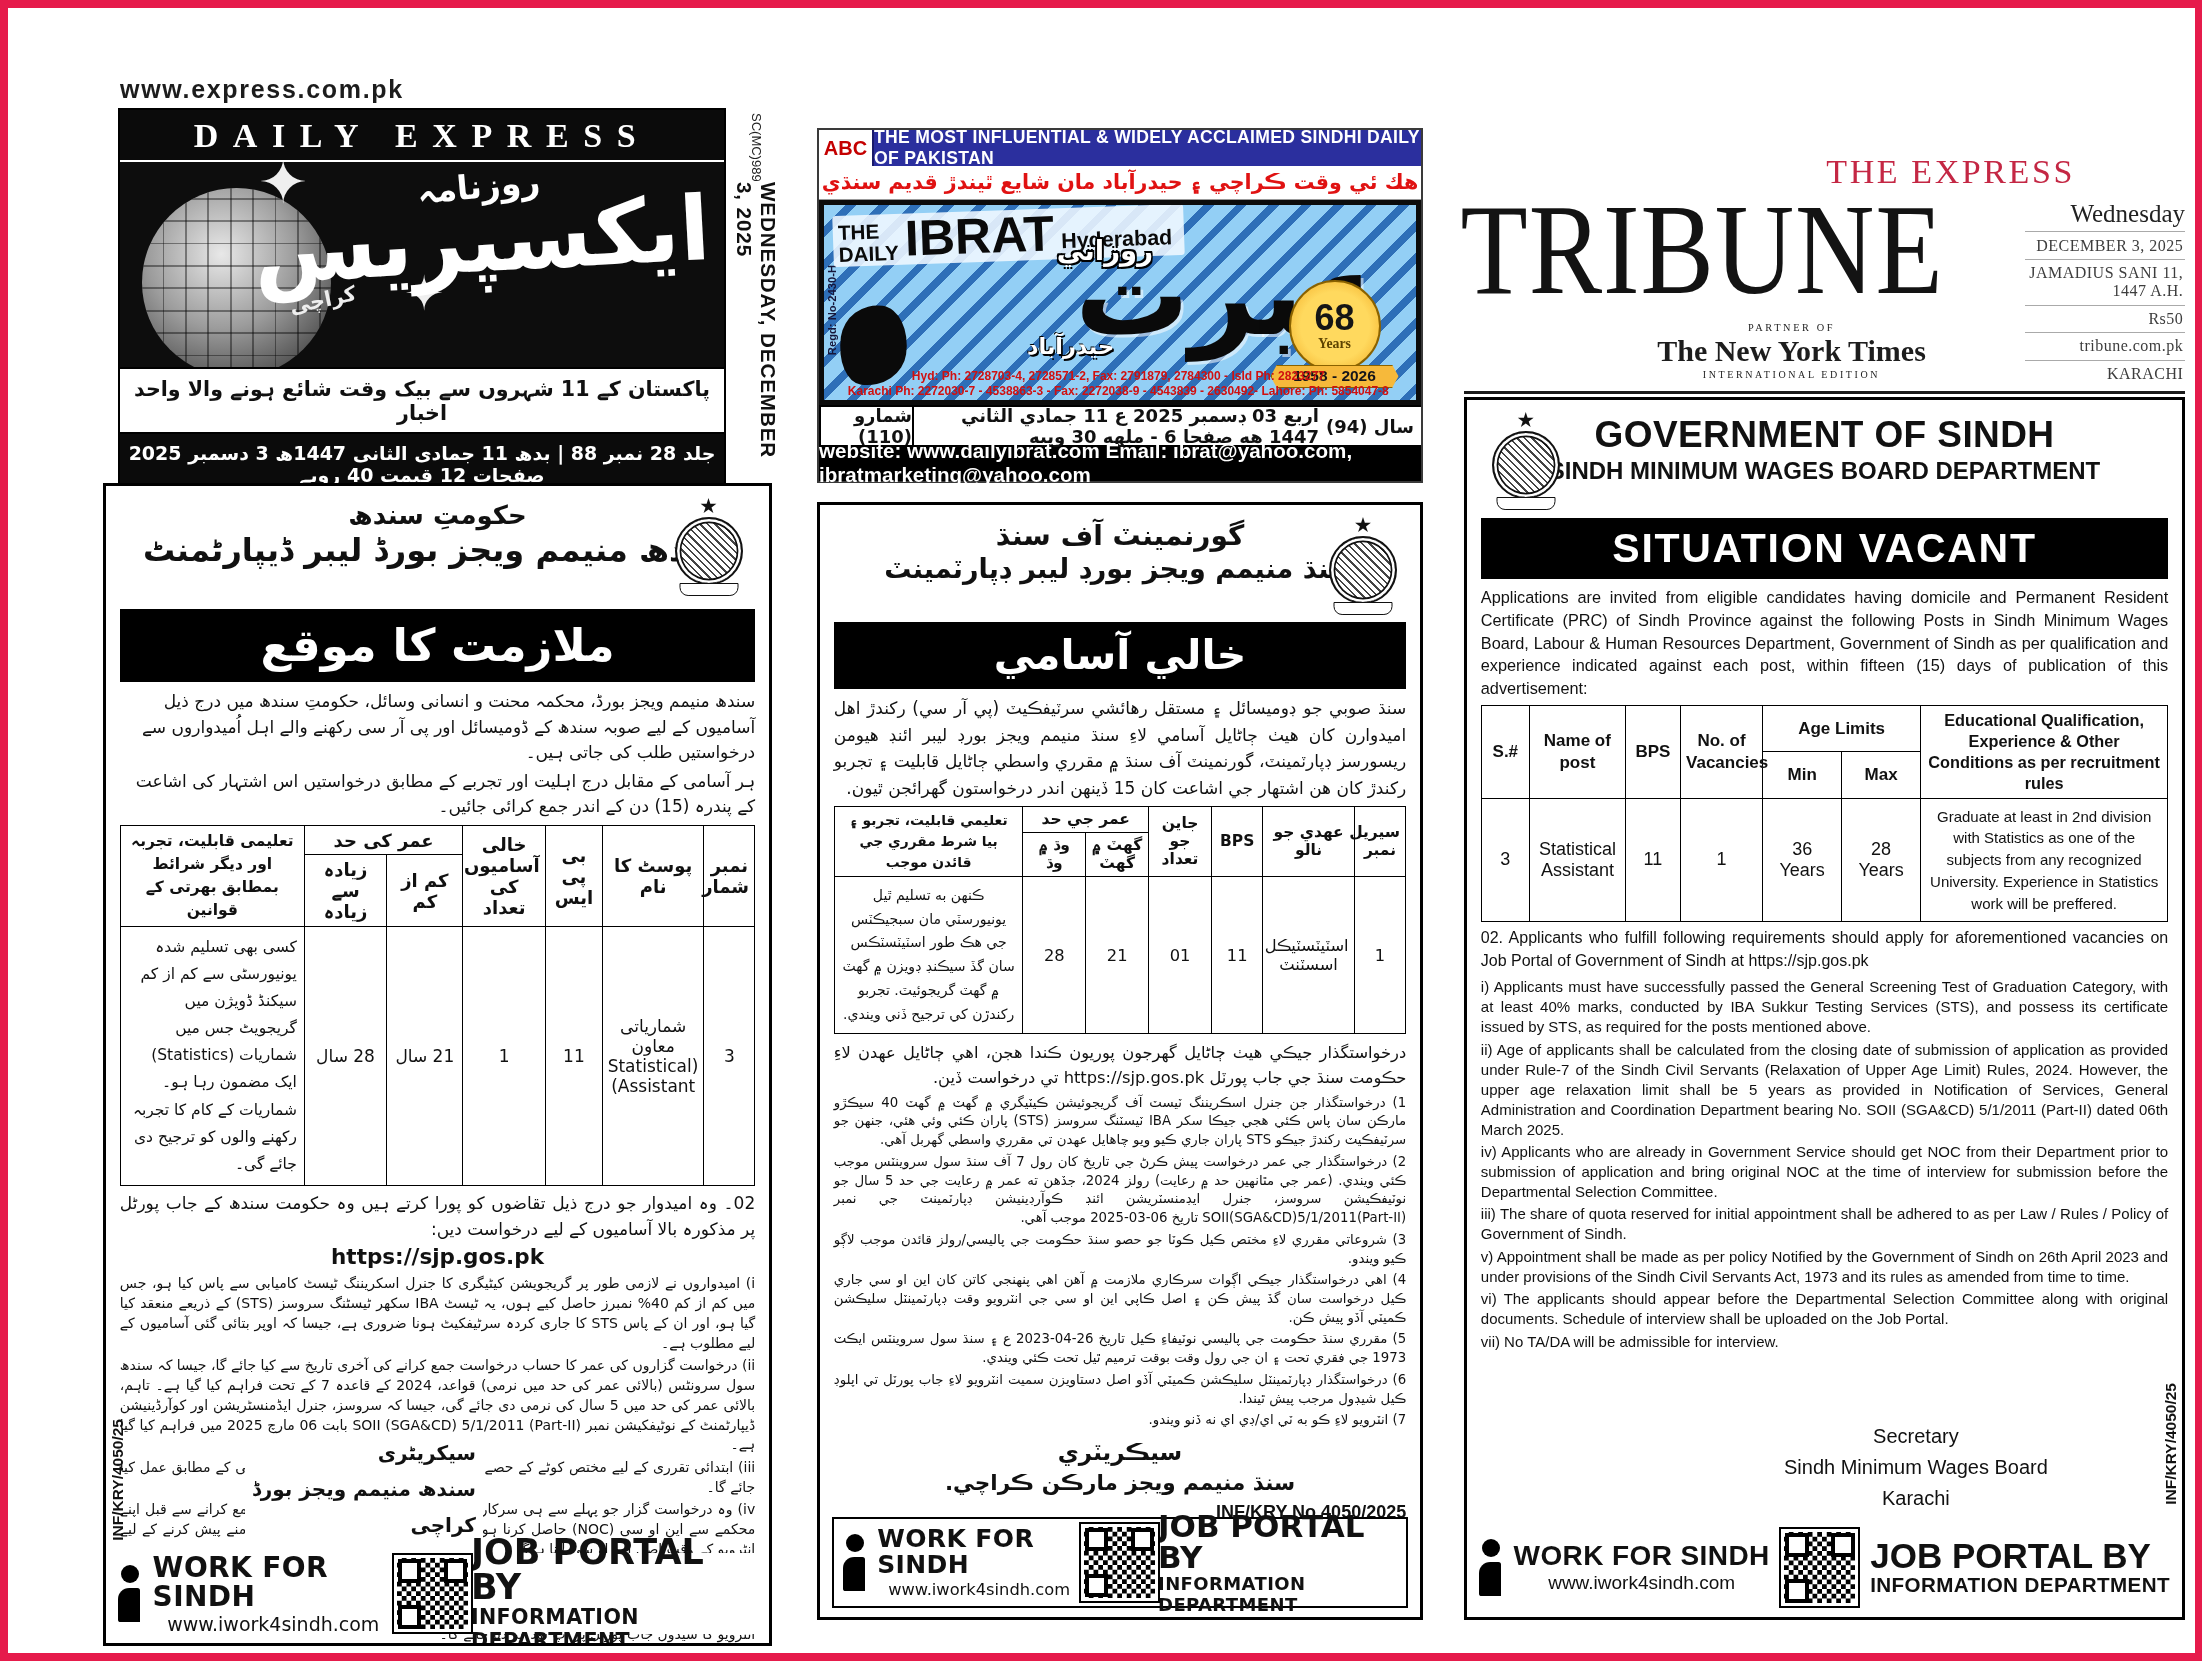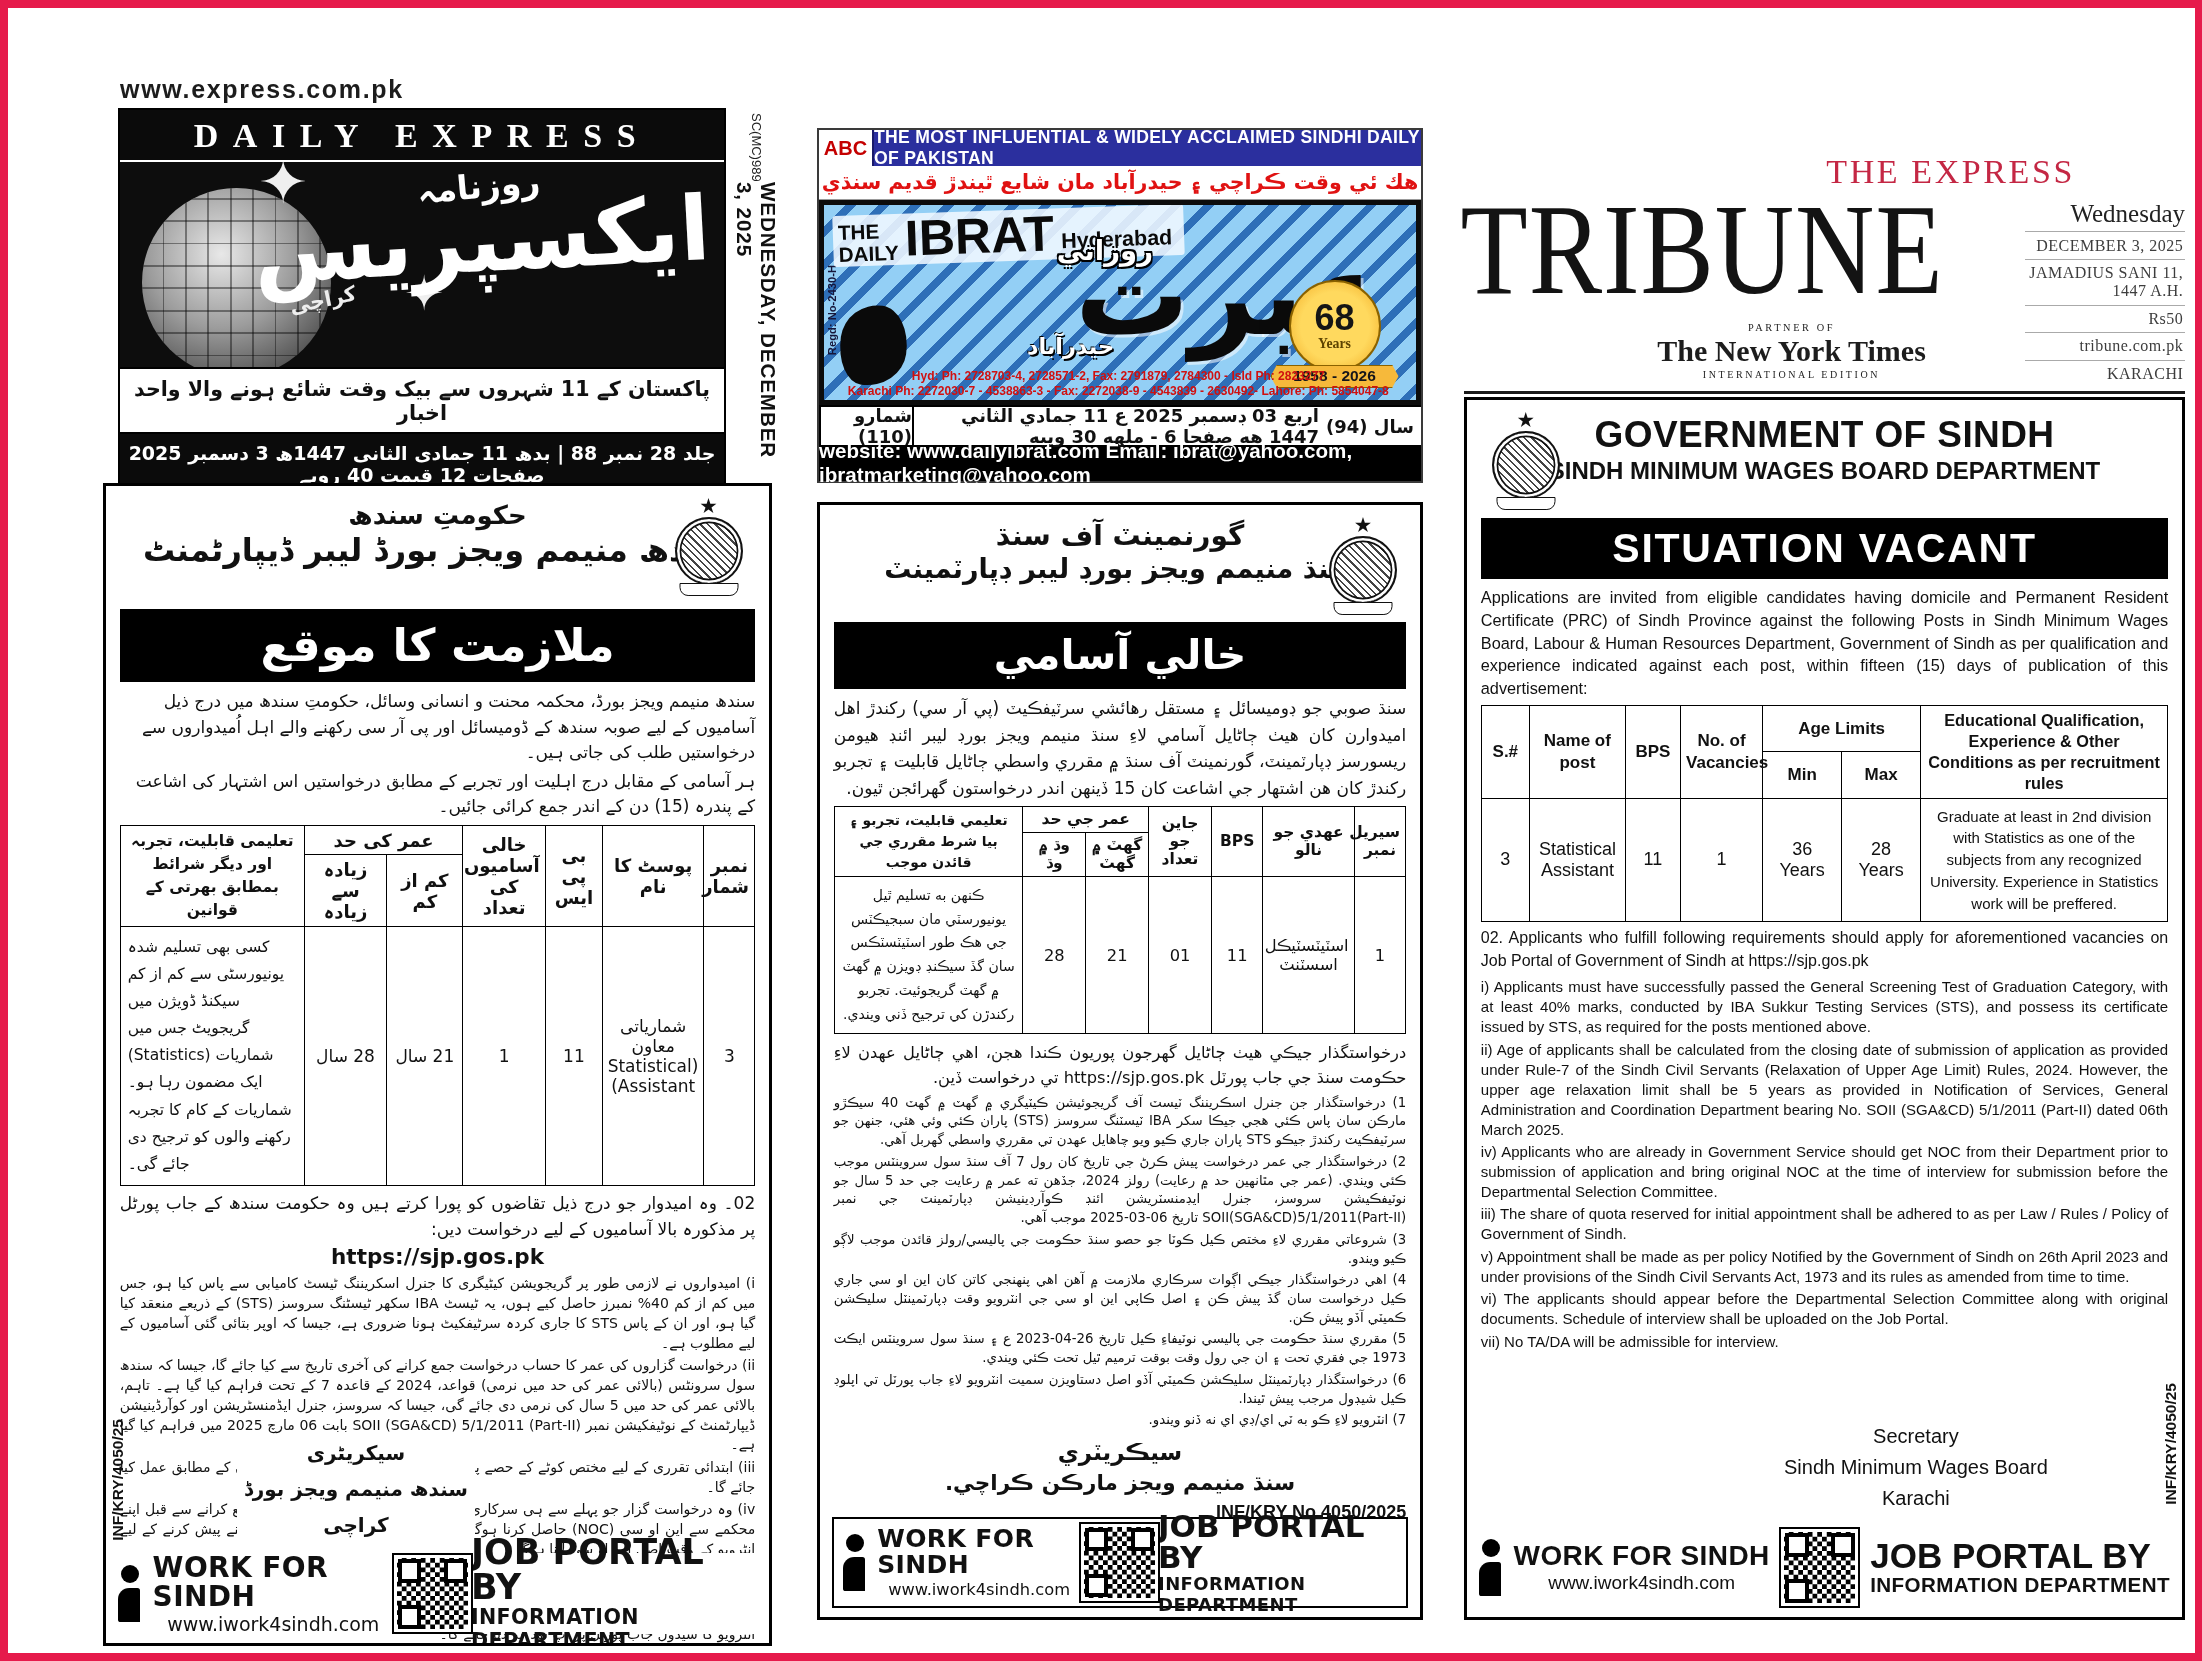--- a/index.html
+++ b/index.html
@@ -79,26 +79,26 @@
   
   #urdu-ad{left:95px;top:475px;width:669px;height:1163px;}
   #urdu-ad .g1{font-size:26px;}
   #urdu-ad .g2{font-size:32px;}
   #urdu-ad .banner{font-size:45px;padding:10.3px 0;}
   #urdu-ad .intro{font-size:17px;line-height:1.5;}
   #urdu-ad .intro p{margin:3.4px 0;}
   #urdu-ad .jtable th{font-size:18px;}
   #urdu-ad .jtable .qh{font-size:15.5px;line-height:1.5;}
   #urdu-ad .jtable td{font-size:17px;}
-  #urdu-ad .jtable td.qual{font-size:15.5px;line-height:1.75;text-align:left;padding:6.9px;}
+  #urdu-ad .jtable td.qual{font-size:15.5px;line-height:1.75;text-align:right;padding:6.9px;}
   #urdu-ad .p02{font-size:17px;line-height:1.5;text-align:justify;margin:5.2px 0 1.7px 0;}
   #urdu-ad .portal{text-align:center;font-size:21.5px;font-weight:bold;direction:ltr;margin:1.7px 0 5.2px 0;}
   #urdu-ad .items{font-size:14px;line-height:1.42;text-align:justify;}
   #urdu-ad .items p{margin:2.6px 0;}
-  #urdu-ad .sig{position:absolute;left:131px;bottom:100px;text-align:center;font-size:20px;font-weight:bold;line-height:1.8;background:#fff;padding:0 6.9px;}
+  #urdu-ad .sig{position:absolute;left:139px;bottom:100px;text-align:right;font-size:20px;font-weight:bold;line-height:1.8;background:#fff;padding:0 6.9px;}
   #urdu-ad .infv{position:absolute;left:3.4px;bottom:102px;font-size:15.5px;font-weight:bold;font-family:"Liberation Sans",sans-serif;direction:ltr;}
 
   
   #ibrat-head{left:809px;top:120px;width:606px;border:2.6px solid #3a3a3a;box-sizing:border-box;background:#fff;}
   .ib-top{display:flex;height:36px;background:#2b2f9e;}
   .ib-abc{width:53px;background:#fff;color:#c40000;font-weight:800;font-size:20px;display:grid;place-items:center;border-right:2.6px solid #1a1a6a;}
   .ib-topline{flex:1;color:#fff;font-weight:800;font-size:17.6px;display:flex;align-items:center;justify-content:center;letter-spacing:0.3px;}
   .ib-red{height:33px;background:#fff;color:#e01212;font-weight:bold;font-size:20.6px;text-align:center;line-height:33px;border-bottom:1.7px solid #999;}
   .ib-main{position:relative;height:205px;background:repeating-linear-gradient(135deg,#93cff5 0 15.5px,#2e6fb8 15.5px 23px);overflow:hidden;border:5.2px solid #0c0c0c;box-sizing:border-box;}
   .ib-brand{position:absolute;left:8.6px;top:5.2px;display:flex;align-items:flex-end;gap:6.9px;background:rgba(240,248,255,.88);

